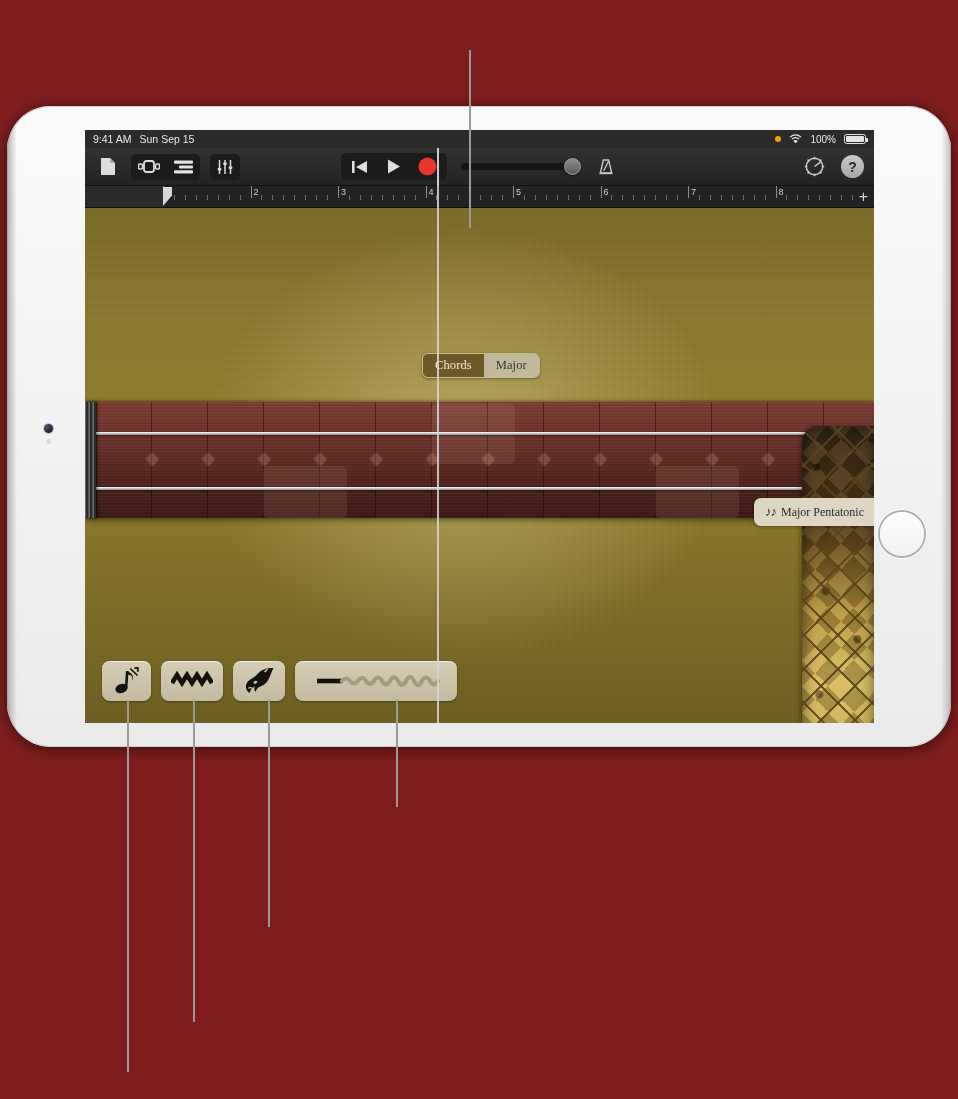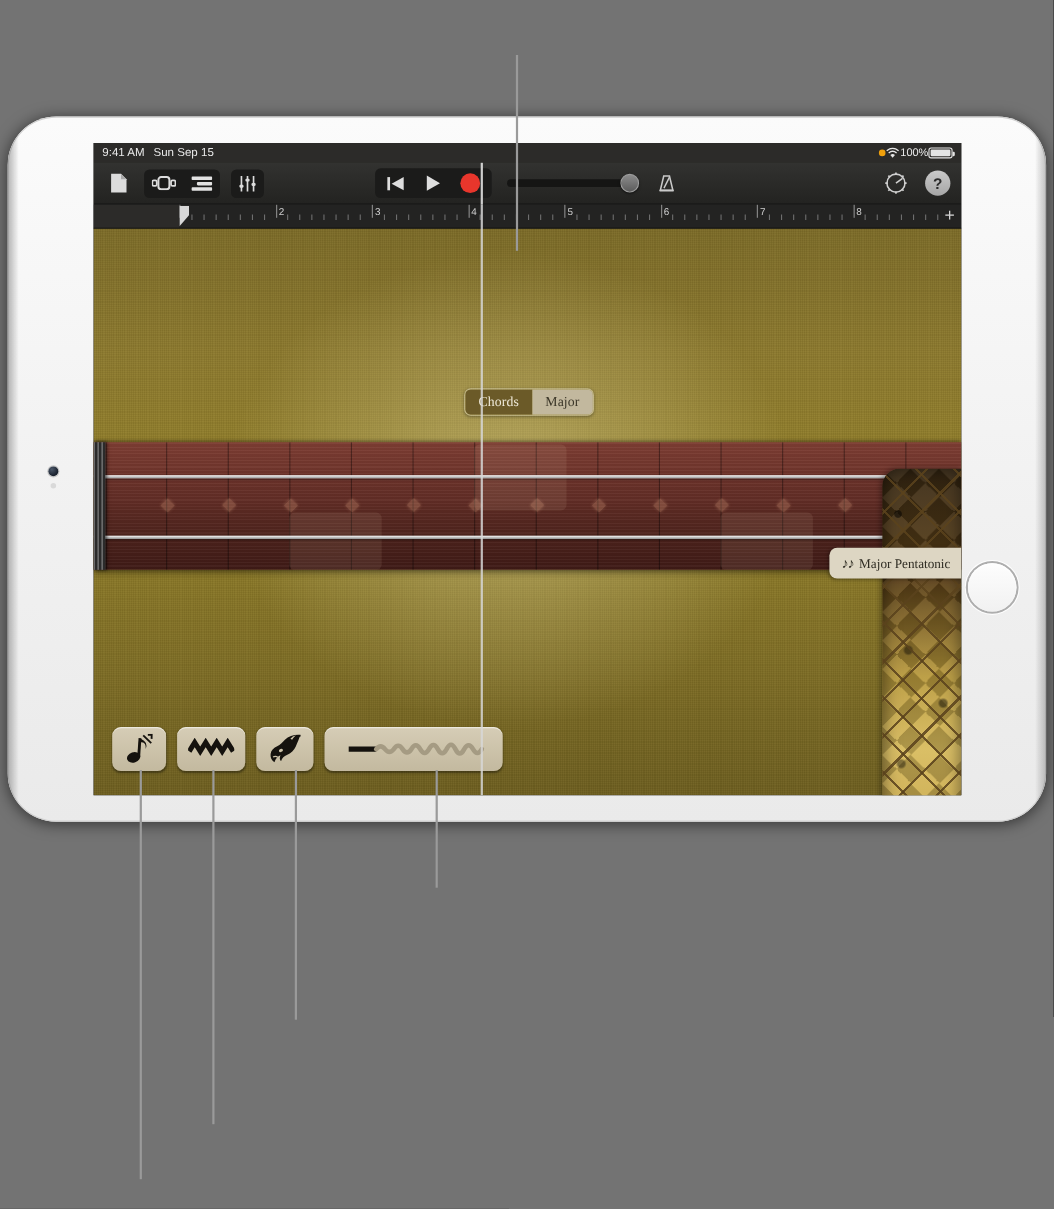--- a/index.html
+++ b/index.html
@@ -2,21 +2,21 @@
 <html><head>
 <meta charset="utf-8">
 <style>
   * { margin:0; padding:0; box-sizing:border-box; }
   html, body {
     width:958px; height:1099px;
     background:#000;
     font-family:"Liberation Sans", sans-serif;
     overflow:hidden;
   }
-  #stage { position:relative; width:958px; height:1099px; background:#737373; }
+  #stage { position:relative; width:958px; height:1099px; background:#7f1d1d; }
 
   
   .callout { position:absolute; width:2px; background:#9a9a9a; z-index:60; }
 
   
   #device {
     position:absolute; left:7px; top:106px;
     width:944px; height:641px;
     background:linear-gradient(180deg,#fbfbfb 0%,#f2f2f2 50%,#eaeaea 100%);
     border-radius:44px;
@@ -56,21 +56,21 @@
     background:#2a2a28; overflow:hidden;
   }
 
   
   #status-bar{
     position:absolute; left:0; top:0; width:100%; height:18px;
     background:#2c2b29; color:#e9e9e9; font-size:10.5px;
     display:flex; align-items:center; padding:0 8px;
   }
   #status-left{ display:flex; gap:8px; align-items:center; }
-  #status-right{ margin-left:auto; display:flex; gap:0; align-items:center; font-size:10px; }
+  #status-right{ margin-left:auto; display:flex; gap:8px; align-items:center; font-size:10px; }
   .rec-dot{ width:6px;height:6px;border-radius:50%;background:#f0a00c; }
   .batt-shell{
     width:22px;height:10px;border:1px solid #e4e4e4;border-radius:2.5px;
     position:relative; display:inline-block;
   }
   .batt-shell::after{
     content:""; position:absolute; right:-3px; top:3px; width:2px;height:4px;
     background:#e4e4e4; border-radius:0 1px 1px 0;
   }
   .batt-fill{ position:absolute; left:1px; top:1px; bottom:1px; width:18px; background:#e4e4e4; border-radius:1px; }

